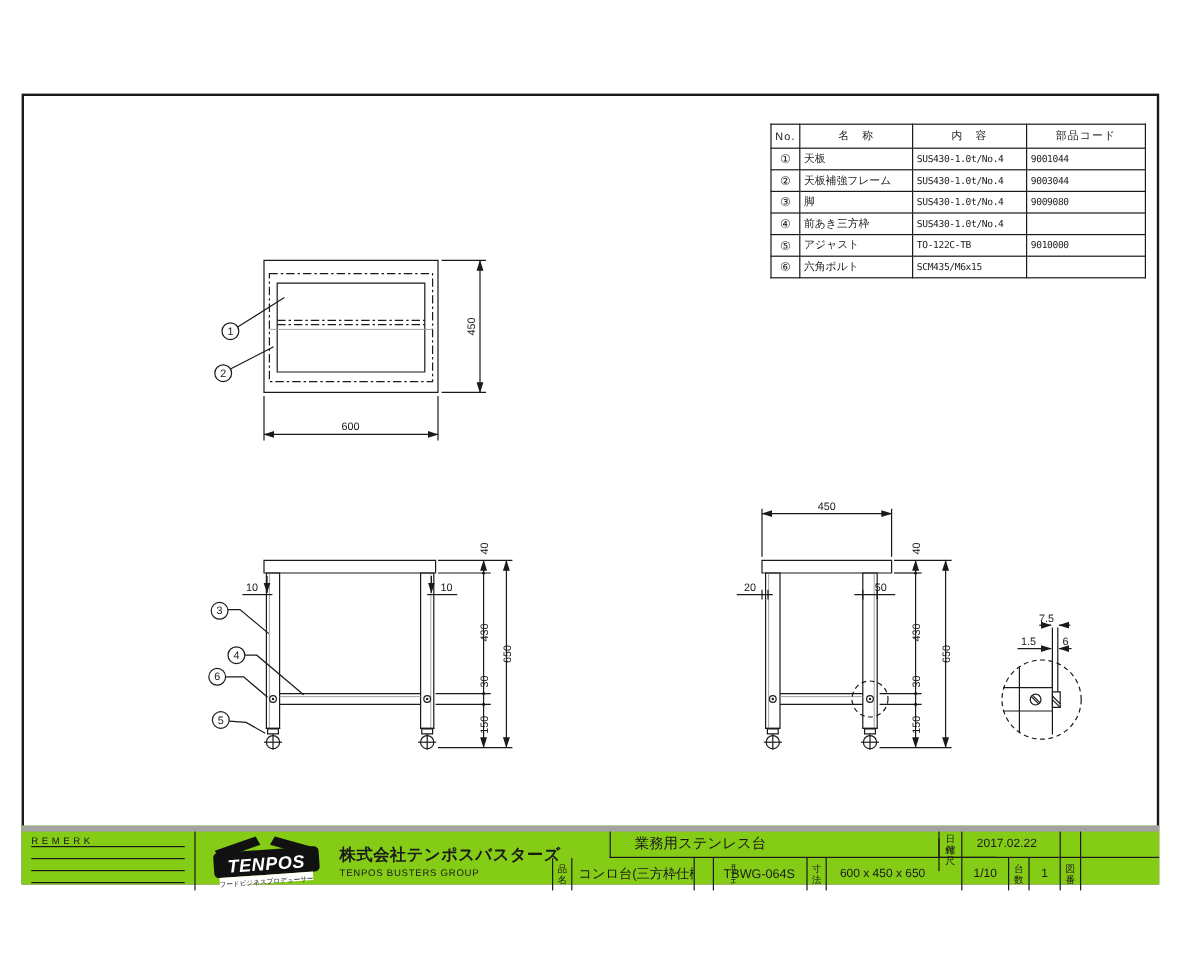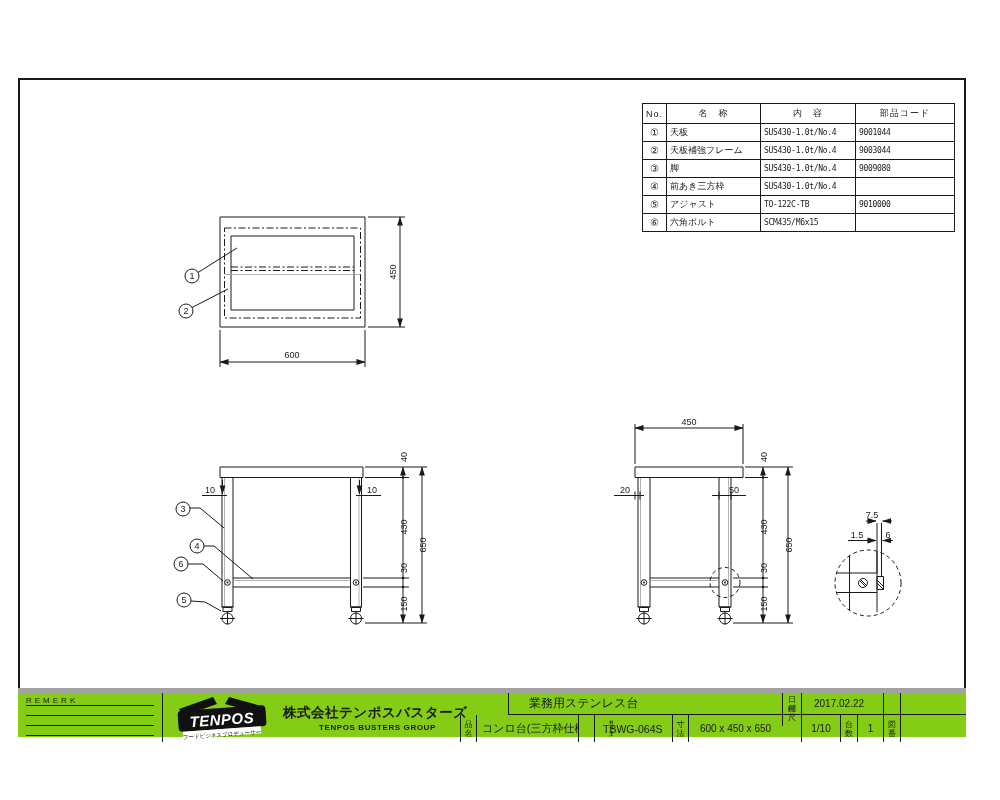--- a/index.html
+++ b/index.html
@@ -32,21 +32,21 @@
   .tb-cell { position:absolute; border-left:1px solid #1a1a1a; display:flex; align-items:center; overflow:hidden; }
   .hline { border-bottom:1px solid #1a1a1a; }
   .vlab { justify-content:center; }
   .vlab span { display:block; width:10px; font-size:8px; line-height:9px; text-align:center; word-break:break-all; }
   .remark-box { position:absolute; left:0; top:0; width:144px; height:49px; padding:3px 8px 0 8px; }
   .remark-label { font-size:8px; letter-spacing:3px; }
   .remark-line { width:128px; height:10px; border-bottom:1px solid #1a1a1a; }
   .logo-box { position:absolute; left:144px; top:0; width:298px; height:49px; border-left:1px solid #1a1a1a; display:flex; align-items:center; }
   .company { margin-left:10px; }
   .company-name { font-size:13.5px; font-weight:600; letter-spacing:0.5px; white-space:nowrap; }
-  .company-sub { font-size:8px; font-weight:bold; letter-spacing:0.6px; margin-top:1px;margin-left:36px; }
+  .company-sub { font-size:8px; font-weight:normal; letter-spacing:0.6px; margin-top:1px; }
   .cat-cell { left:442px; top:0; width:322px; height:22px; font-size:12px; padding-left:20px;margin-left:48px; }
   .name-cell { left:458px; top:22px; width:102px; height:27px; font-size:11px; padding-left:5px; white-space:nowrap; }
   .model-cell { left:576px; top:22px; width:78px; height:27px; font-size:10.5px; padding-left:8px; }
   .size-cell { left:670px; top:22px; width:94px; height:27px; font-size:10px; justify-content:center; }
   .date-cell { left:783px; top:0; width:82px; height:22px; font-size:10px; padding-left:12px; }
   .scale-cell { left:783px; top:22px; width:39px; height:27px; font-size:10px; justify-content:center; }
   .qty-cell { left:839px; top:22px; width:26px; height:27px; font-size:10px; justify-content:center; }
   .empty-a { left:865px; top:0; width:17px; height:22px; }
   .empty-b { left:882px; top:0; width:66px; height:22px; }
   .empty-c { left:882px; top:22px; width:66px; height:27px; }

